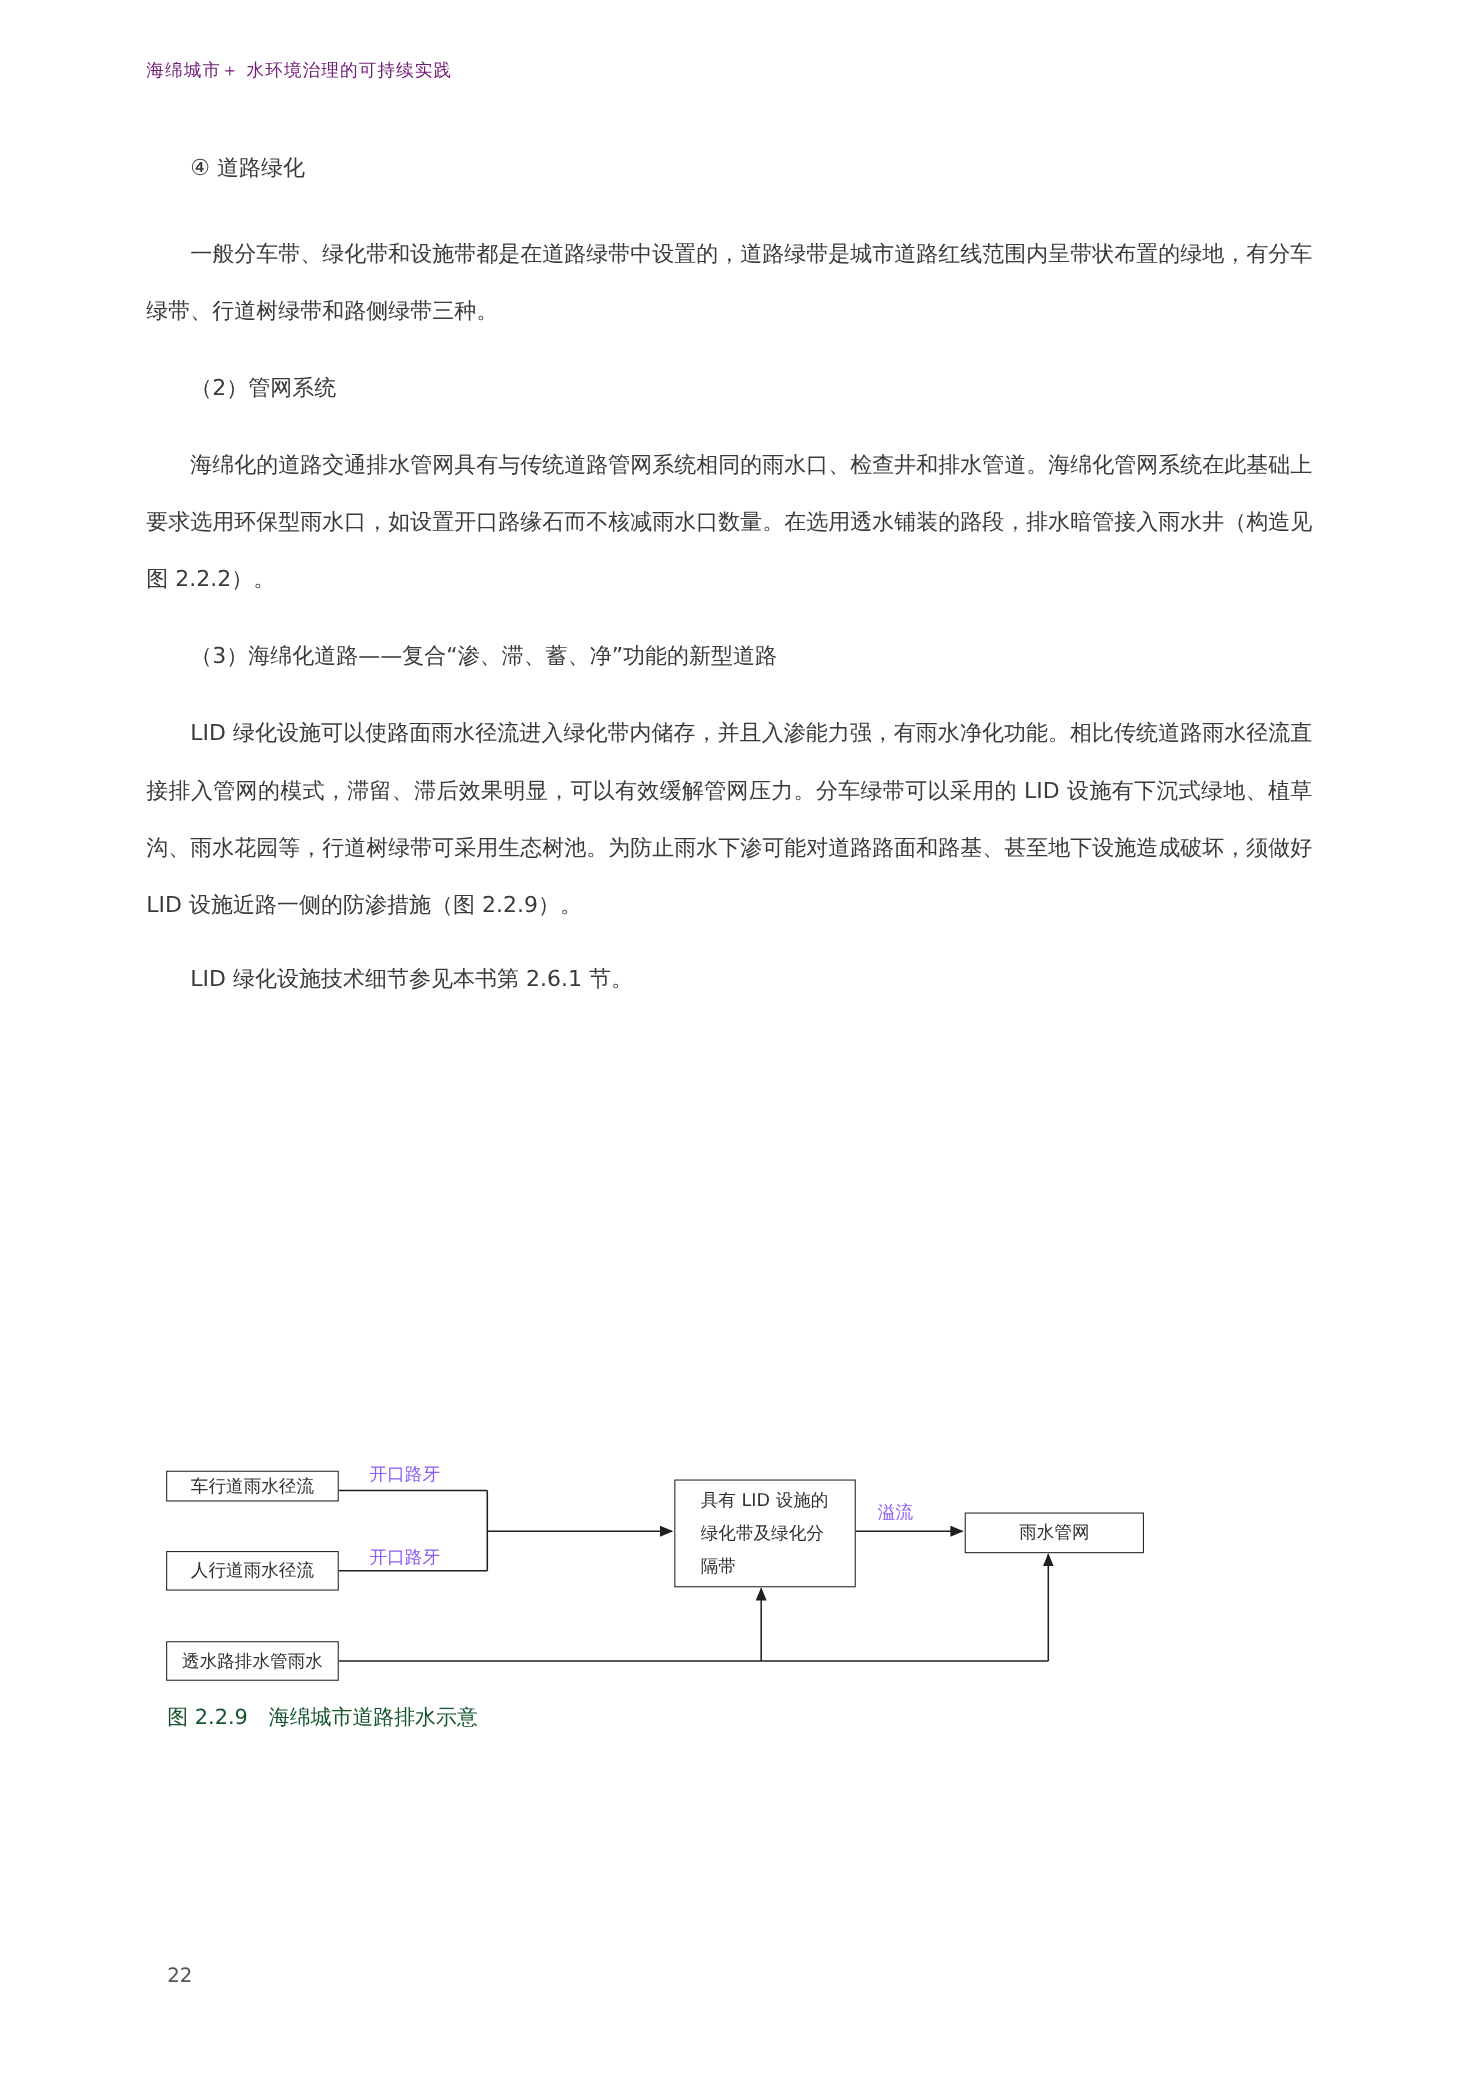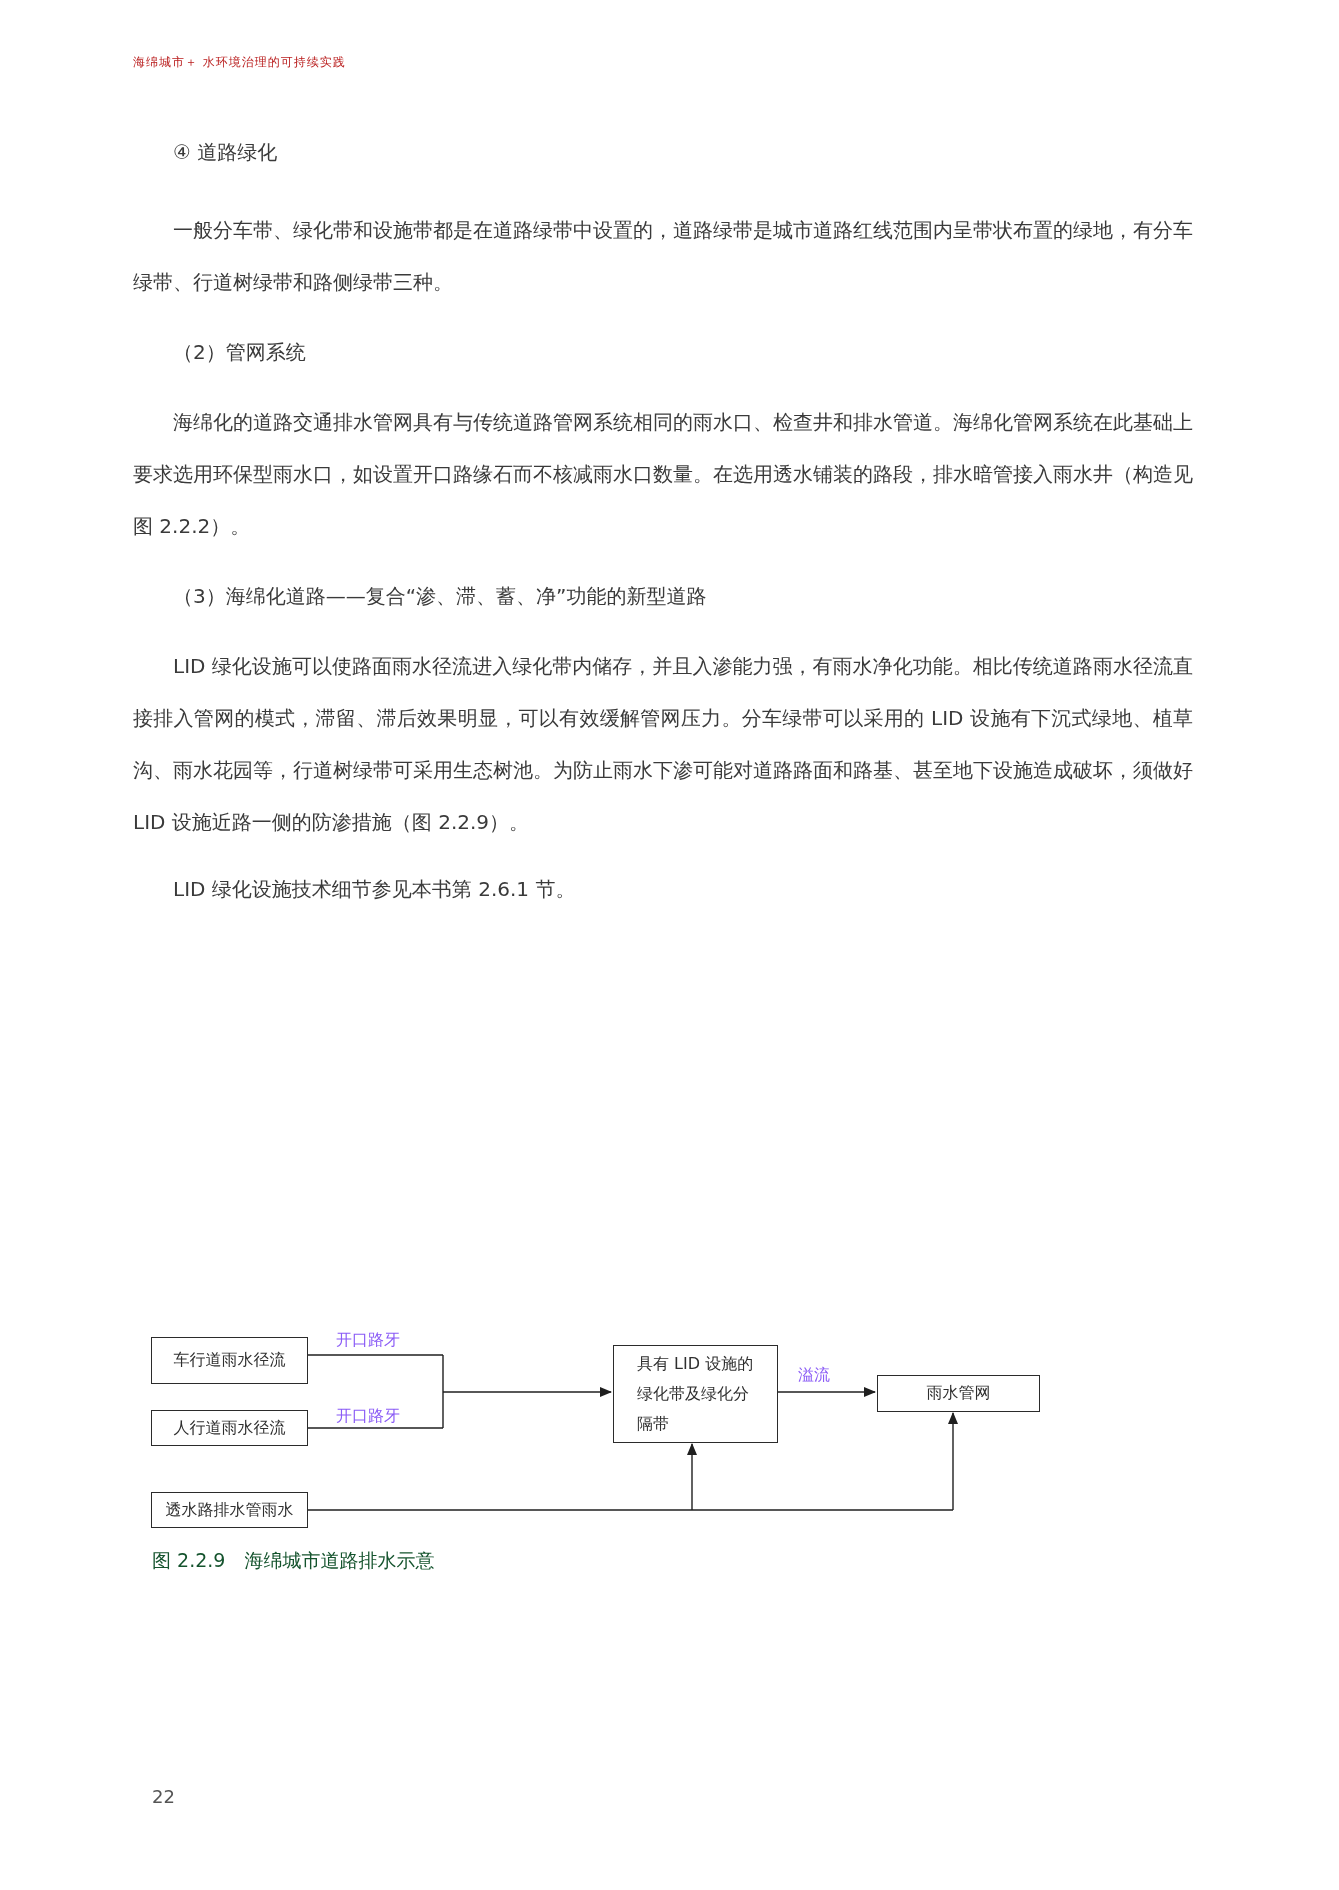--- a/index.html
+++ b/index.html
@@ -7,21 +7,21 @@
     position:relative;
     width:1339px;height:1890px;
     margin:0 auto;
     background:#ffffff;
     font-family:"DejaVu Sans","Liberation Sans",sans-serif;
     color:#3a3a3a;
     overflow:hidden;
   }
   .running-header{
     position:absolute;left:133px;top:54px;
-    font-size:12px;letter-spacing:1px;color:#b91c1c;
+    font-size:16px;letter-spacing:1px;color:#701a75;
   }
   .body-text{
     position:absolute;left:133px;top:126px;width:1060px;
     font-size:20px;line-height:52px;
     text-align:justify;
   }
   .blk{margin:0 0 15px;text-indent:2em;}
   .blk.heading{margin:0 0 26px;}
   .blk.sub{margin:18px 0;}
   .figure{
@@ -89,21 +89,21 @@
 
       <path d="M778 67 H875" stroke="#1f1f1f" stroke-width="1.4" marker-end="url(#arr)"></path>
 
       <path d="M308 185 H953" stroke="#1f1f1f" stroke-width="1.4"></path>
 
       <path d="M692 185 V119" stroke="#1f1f1f" stroke-width="1.4" marker-end="url(#arr)"></path>
 
       <path d="M953 185 V88" stroke="#1f1f1f" stroke-width="1.4" marker-end="url(#arr)"></path>
     </svg>
 
-    <div class="fbox" style="left:151px;top:12px;width:157px;height:47px;">车行道雨水径流</div>
+    <div class="fbox" style="left:151px;top:12px;width:157px;height:28px;">车行道雨水径流</div>
 
     <div class="fbox" style="left:151px;top:85px;width:157px;height:36px;">人行道雨水径流</div>
 
     <div class="fbox" style="left:151px;top:167px;width:157px;height:36px;">透水路排水管雨水</div>
 
     <div class="fbox lid" style="left:613px;top:20px;width:165px;height:98px;">具有 LID 设施的绿化带及绿化分隔带</div>
 
     <div class="fbox" style="left:877px;top:50px;width:163px;height:37px;">雨水管网</div>
 
     <div class="flabel" style="left:336px;top:5px;">开口路牙</div>

